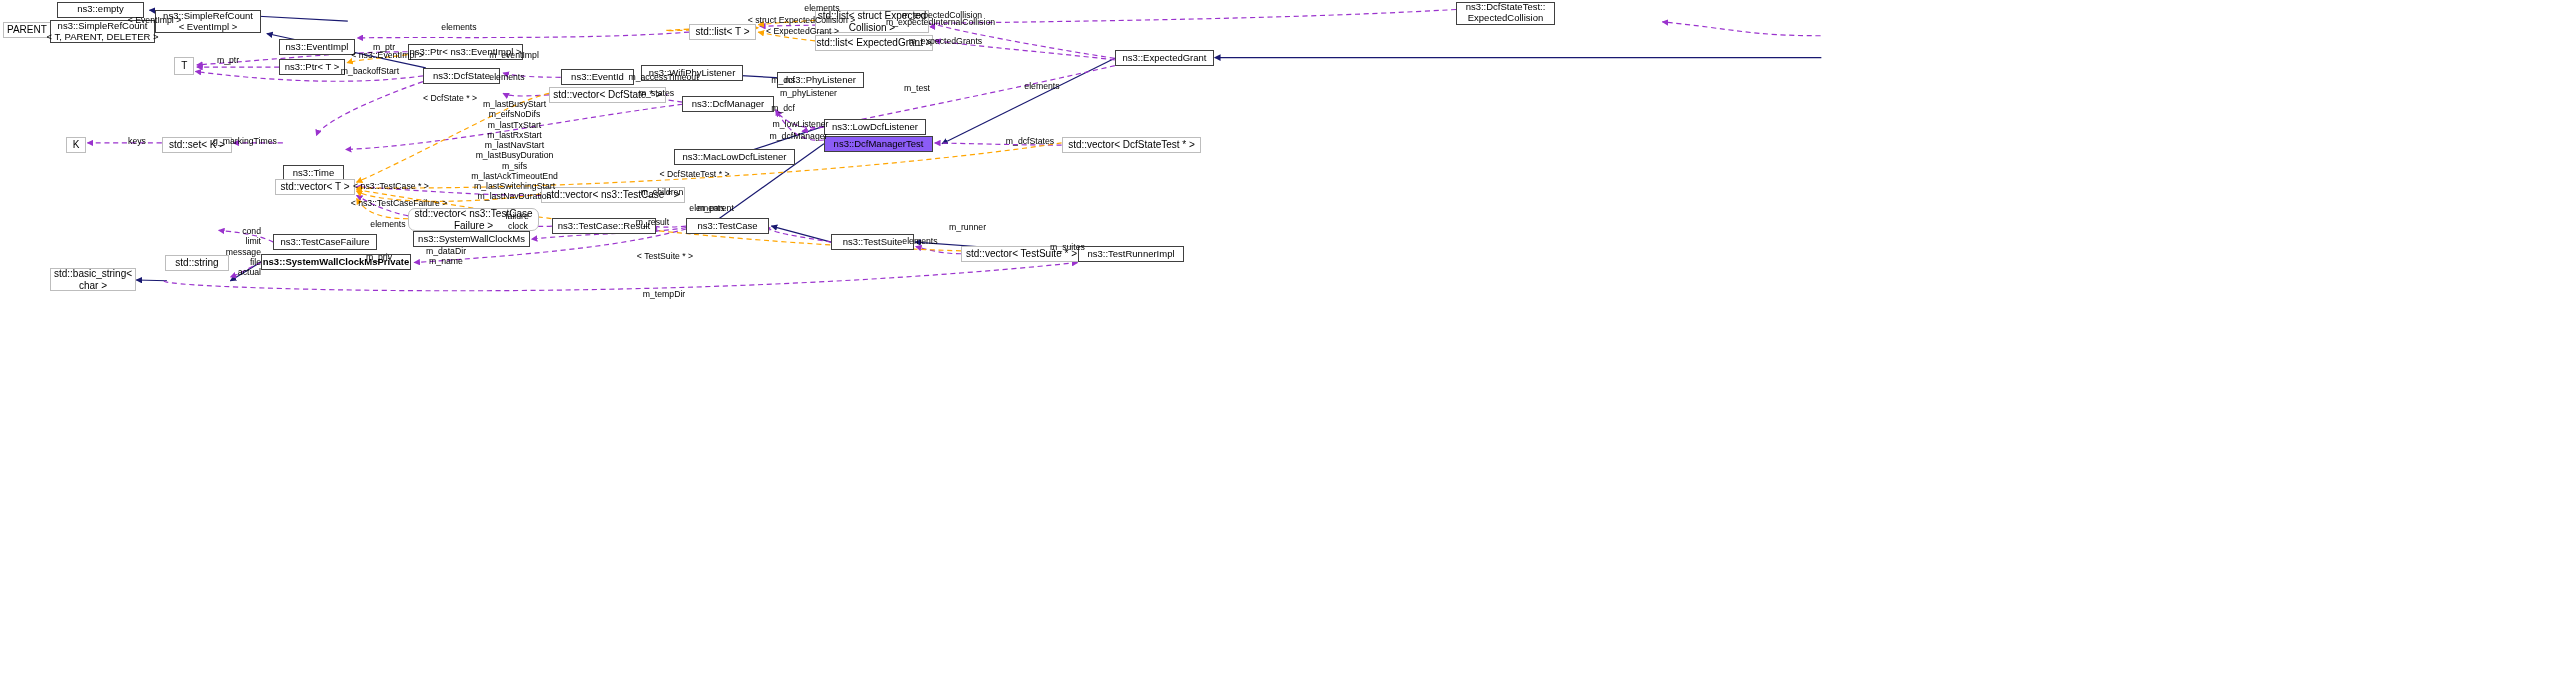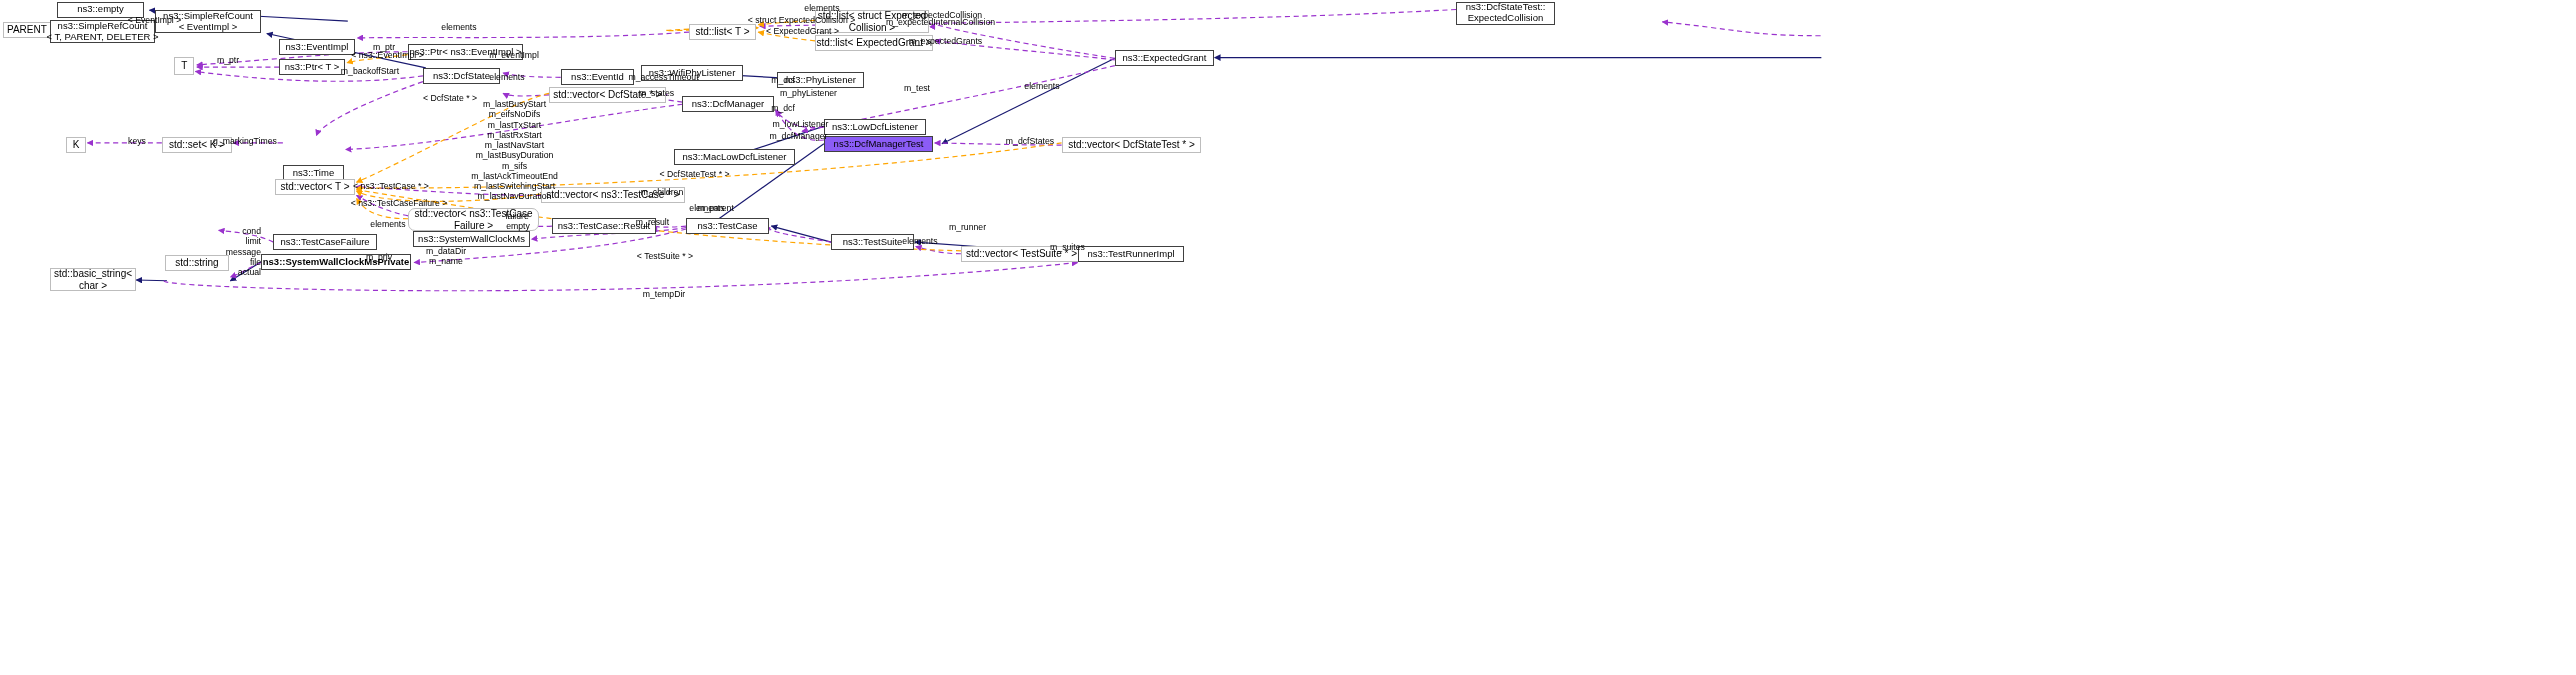--- a/index.html
+++ b/index.html
@@ -185,21 +185,21 @@
       <div class="edgelabel" style="left: 898px; top: 36px; width: 95px;">m_expectedGrants</div>
       <div class="edgelabel" style="left: 1013px; top: 81px; width: 58px;">elements</div>
       <div class="edgelabel" style="left: 647px; top: 169px; width: 95px;">&lt; DcfStateTest * &gt;</div>
       <div class="edgelabel" style="left: 340px; top: 181px; width: 102px;">&lt; ns3::TestCase * &gt;</div>
       <div class="edgelabel" style="left: 337px; top: 198px; width: 124px;">&lt; ns3::TestCaseFailure &gt;</div>
       <div class="edgelabel" style="left: 629px; top: 187px; width: 66px;">m_children</div>
       <div class="edgelabel" style="left: 359px; top: 219px; width: 58px;">elements</div>
       <div class="edgelabel" style="left: 678px; top: 203px; width: 58px;">elements</div>
       <div class="edgelabel" style="left: 688px; top: 203px; width: 55px;">m_parent</div>
       <div class="edgelabel" style="left: 497px; top: 211px; width: 40px;">failure</div>
-      <div class="edgelabel" style="left: 500px; top: 221px; width: 36px;">empty</div>
+      <div class="edgelabel" style="left: 500px; top: 221px; width: 36px;">clock</div>
       <div class="edgelabel" style="left: 627px; top: 217px; width: 51px;">m_result</div>
       <div class="edgelabel left" style="left: 217px; top: 226px; width: 44px;">cond
 limit
 message
 file
 actual</div>
       <div class="edgelabel" style="left: 417px; top: 246px; width: 58px;">m_dataDir
 m_name</div>
       <div class="edgelabel" style="left: 359px; top: 252px; width: 40px;">m_priv</div>
       <div class="edgelabel" style="left: 625px; top: 251px; width: 80px;">&lt; TestSuite * &gt;</div>

